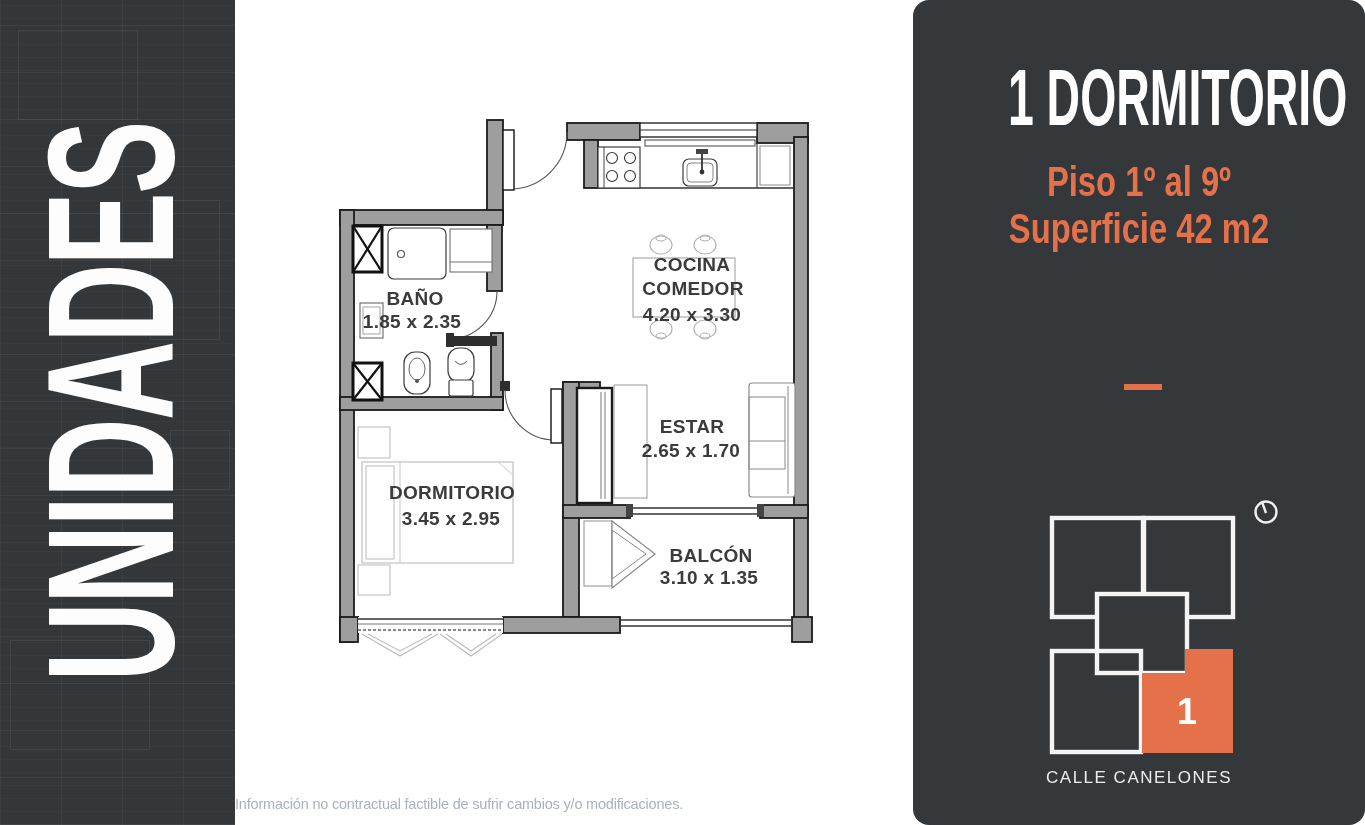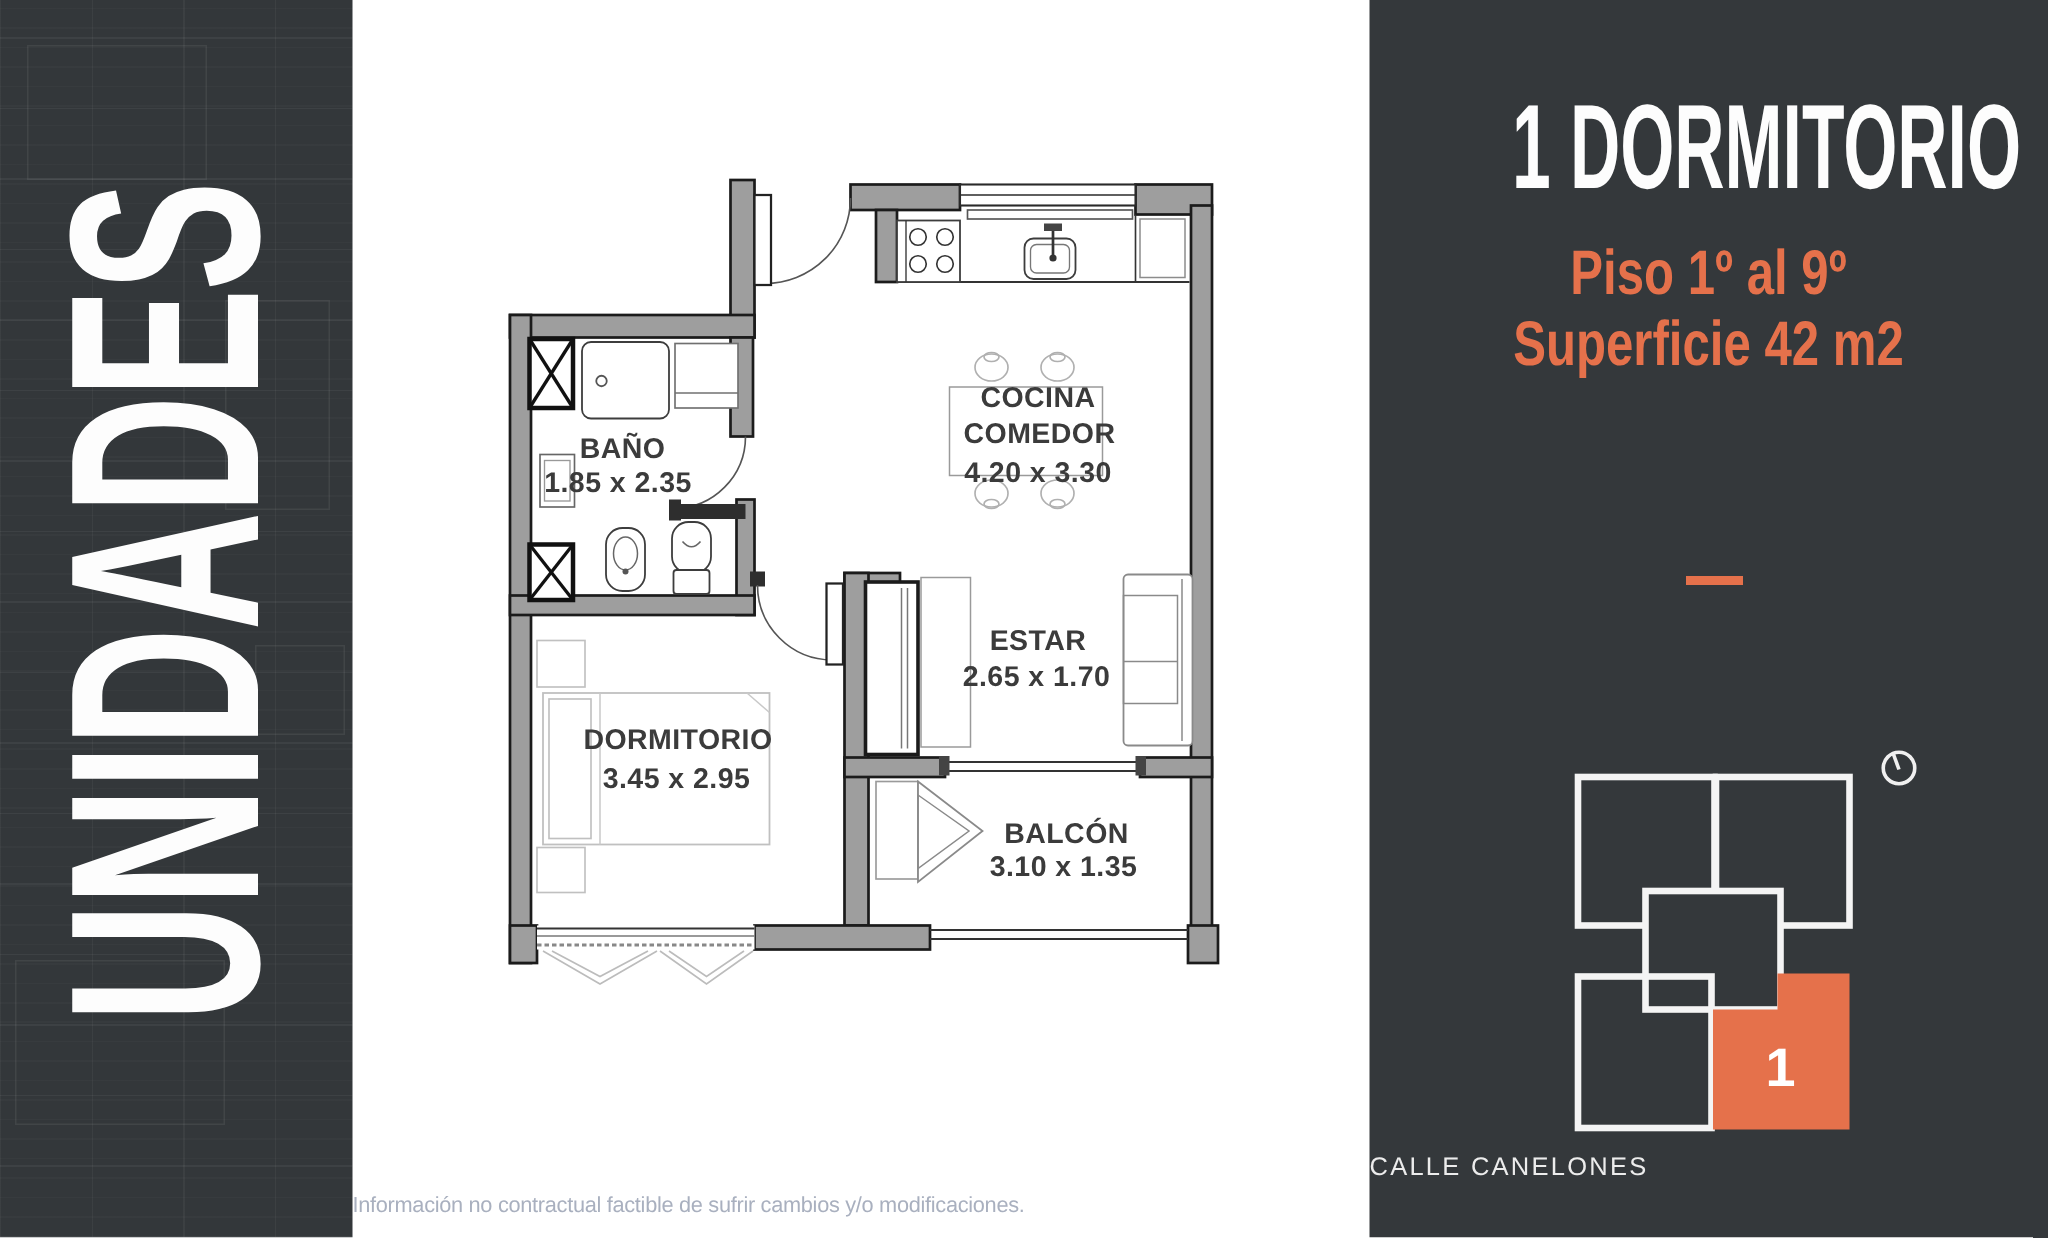--- a/index.html
+++ b/index.html
@@ -21,31 +21,31 @@
     font-size:180px; font-weight:700; color:#fdfdfd; white-space:nowrap;
     letter-spacing:-3px; line-height:1; }
 
   
   #plan-svg { position:absolute; left:235px; top:0; }
   #disclaimer { position:absolute; left:235px; top:796px; width:678px;
     font-size:14.5px; letter-spacing:-0.2px; color:#a9b0bf; }
 
   
   #right-panel { position:absolute; left:913px; top:0; width:452px; height:825px;
-    background:#34383b; }
+    background:#34383b;border-radius:16px; }
   #unit-title { position:absolute; top:58px; left:0; width:452px; text-align:center;
     color:#fdfdfd; font-size:80px; font-weight:700; line-height:1;
     transform:scaleX(0.58); transform-origin:50% 50%; white-space:nowrap; }
   #unit-subtitle { position:absolute; top:158px; left:0; width:452px; text-align:center;
     color:#e5714b; font-size:42px; font-weight:700; line-height:1.12;
     transform:scaleX(0.78); transform-origin:50% 50%; white-space:nowrap; }
   #accent-dash { position:absolute; left:211px; top:384px; width:38px; height:6px;
     background:#e5714b; }
   #locator-svg { position:absolute; left:125px; top:485px; }
-  #street-label { position:absolute; top:768px; left:0; width:452px; text-align:left;
+  #street-label { position:absolute; top:768px; left:0; width:452px; text-align:center;
     color:#ececec; font-size:17px; letter-spacing:1.5px; }
 
   
   text.room-name, text.room-dims { font-family:"Liberation Sans",sans-serif;
     font-size:19px; font-weight:600; fill:#3b3b3b; letter-spacing:0.3px;
     text-anchor:middle; }
   .wall { fill:#9e9e9e; stroke:#1b1b1b; stroke-width:1.8; }
   .thin  { fill:none; stroke:#555; stroke-width:1.1; }
   .faint { fill:none; stroke:#bcbcbc; stroke-width:1.1; }
   .fix   { fill:#ffffff; stroke:#3d3d3d; stroke-width:1.2; }

